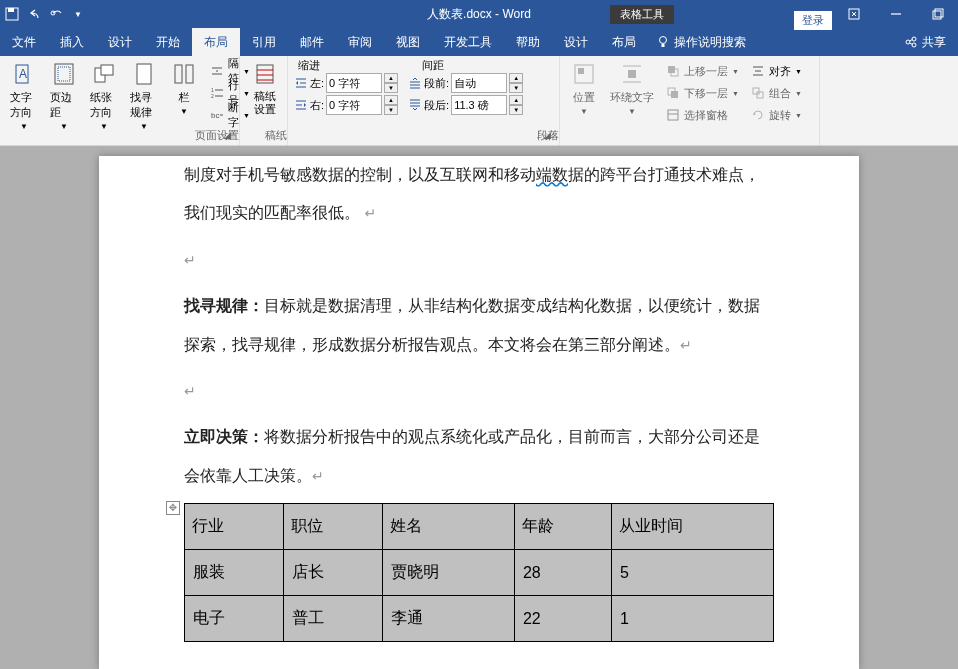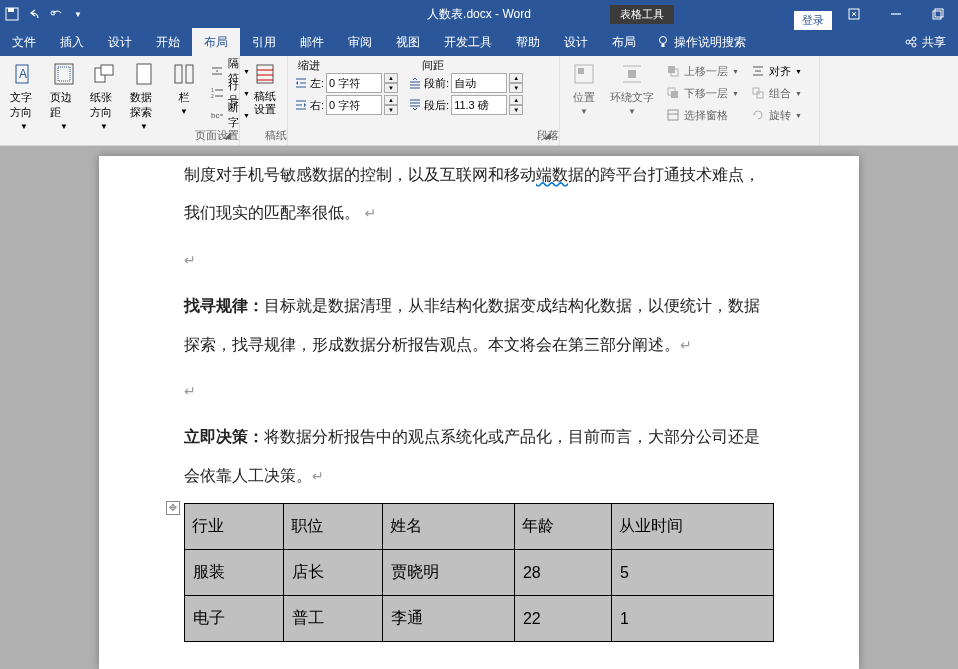--- a/index.html
+++ b/index.html
@@ -168,21 +168,21 @@
         </div>
         <span>纸张方向</span>
         <span style="font-size:8px;">▼</span>
       </div>
       <div class="ribbon-btn-large">
         <div class="icon-box">
           <svg width="24" height="24" viewBox="0 0 24 24">
               <rect x="5" y="2" width="14" height="20" fill="#fff" stroke="#555"></rect>
             </svg>
         </div>
-        <span>数据探索</span>
+        <span>找寻规律</span>
         <span style="font-size:8px;">▼</span>
       </div>
       <div class="ribbon-btn-large">
         <div class="icon-box">
           <svg width="24" height="24" viewBox="0 0 24 24">
               <rect x="3" y="3" width="7" height="18" fill="none" stroke="#555"></rect>
               <rect x="14" y="3" width="7" height="18" fill="none" stroke="#555"></rect>
             </svg>
         </div>
         <span>栏</span>

